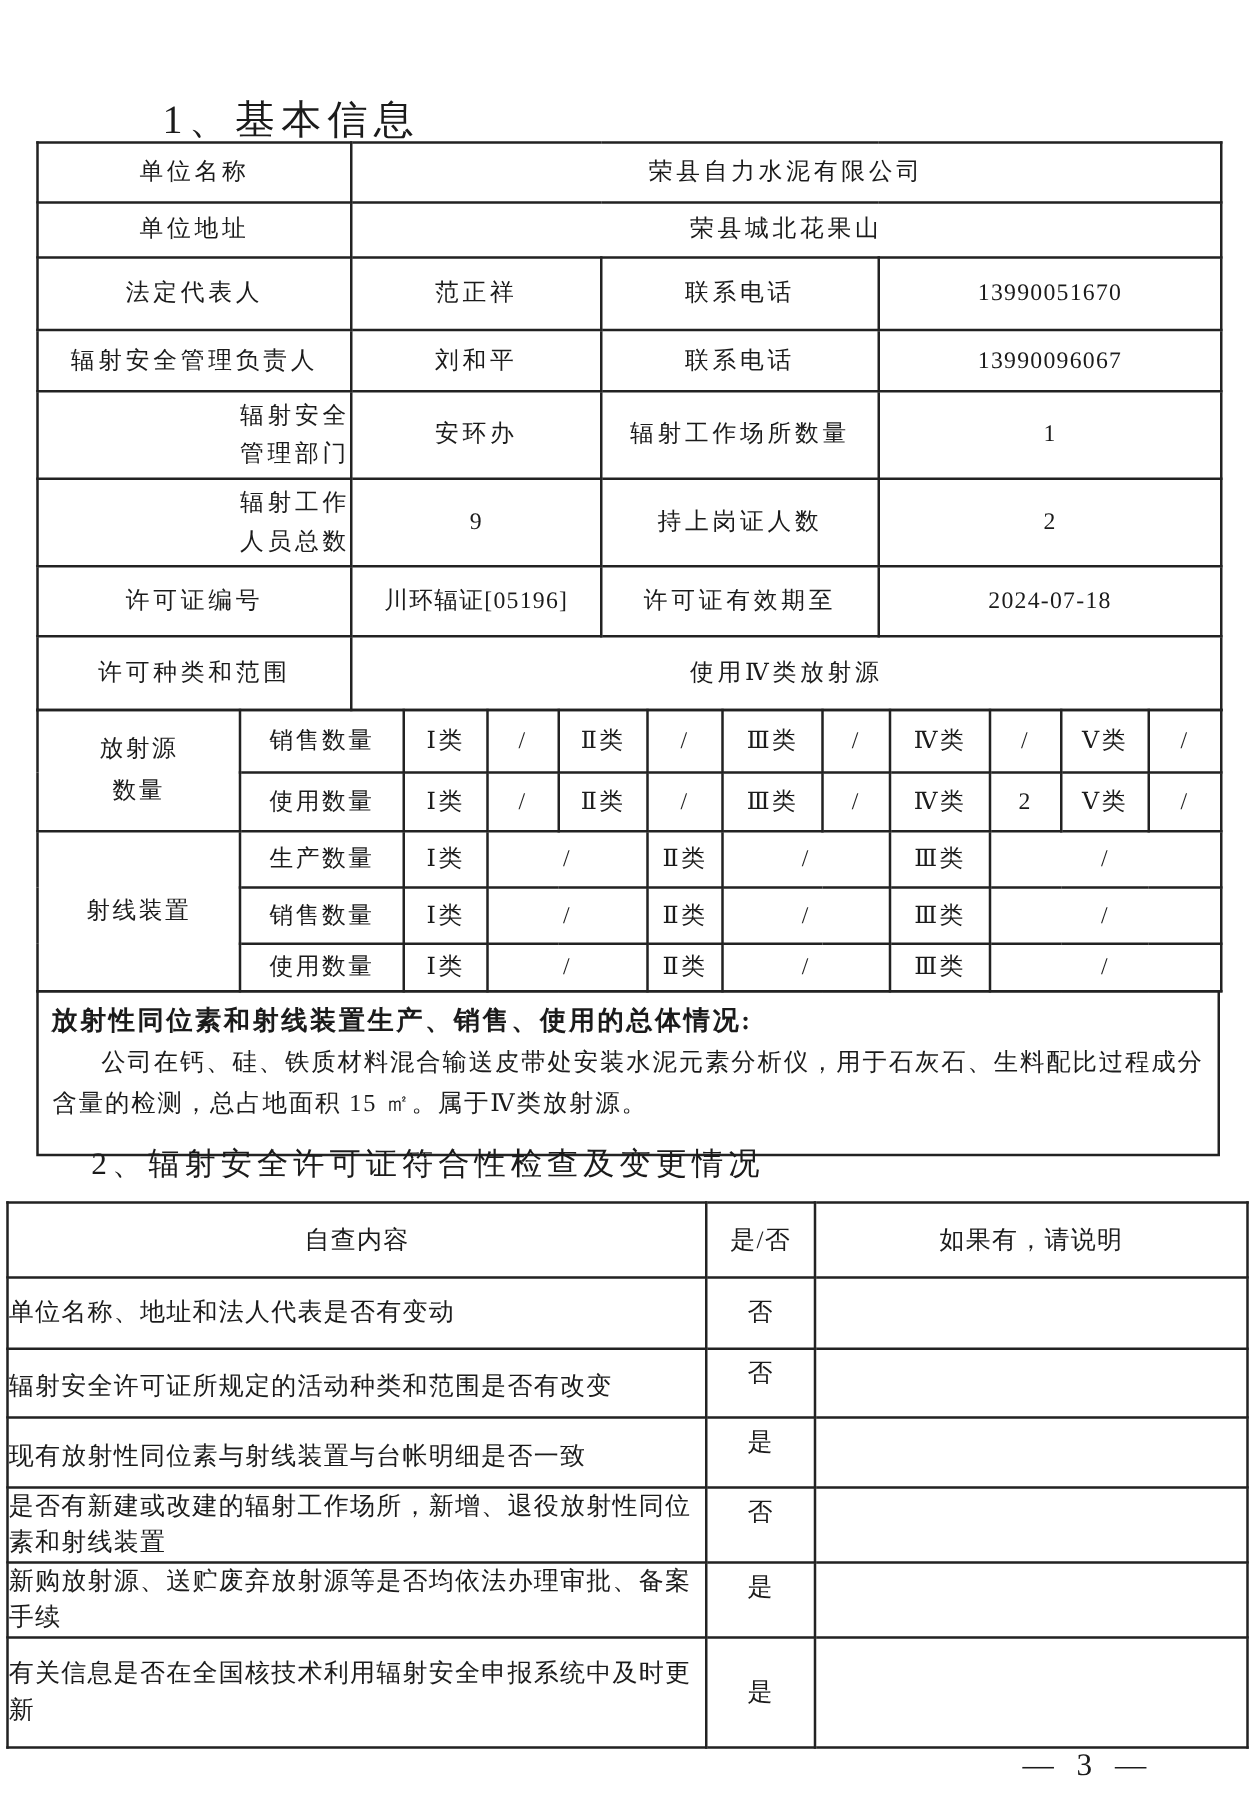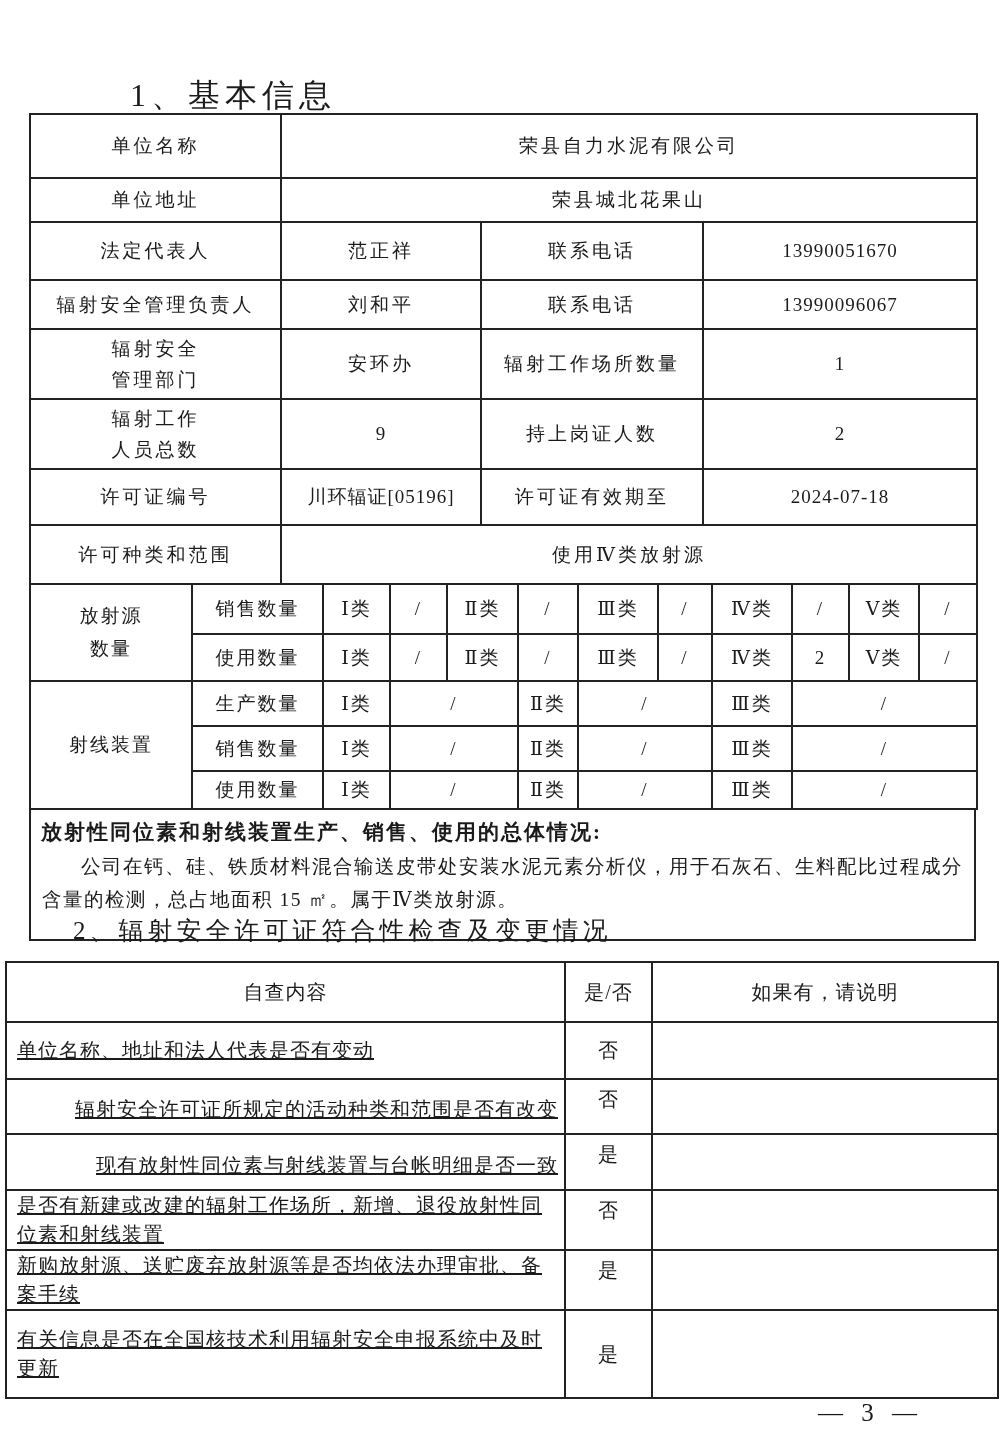--- a/index.html
+++ b/index.html
@@ -17,37 +17,37 @@
 
   
   .t1{position:absolute;left:29px;top:113px;width:947px;}
   table{border-collapse:collapse;table-layout:fixed;}
   .tA,.tB{width:947px;}
   .tB{margin-top:-2px;}
   td{border:2px solid #222;text-align:center;vertical-align:middle;
      font-size:19px;line-height:1.45;padding:0;overflow:hidden;}
   .tA td{letter-spacing:3px;}
   .tA td.num{letter-spacing:1px;}
-  .two-line{line-height:1.65;}
+  .two-line{line-height:1.65;text-align:right;}
   .tB td{letter-spacing:2px;font-size:19px;}
   .grp{letter-spacing:4px;line-height:1.7;}
 
   
   .overall{width:947px;margin-top:-2px;border:2px solid #222;box-sizing:border-box;
            height:133px;padding:5px 10px 0 10px;text-align:left;}
   .overall-heading{font-size:21px;font-weight:700;letter-spacing:2px;line-height:34px;}
   .overall-body{font-size:19.5px;letter-spacing:1.5px;line-height:33px;text-indent:2em;margin:1px;}
 
   
   .t2{position:absolute;left:5px;top:961px;width:992px;}
   .t2 td{font-size:20px;letter-spacing:1px;}
-  .t2 td.q{text-align:left;padding-left:10px;padding-right:6px;text-decoration:underline;}
+  .t2 td.q{text-align:left;padding-right:6px;}
   .t2 tr.hdr td{text-align:center;}
   .t2 td.a{text-align:center;}
-  .t2 tr.q-bottom td.q{vertical-align:bottom;padding-bottom:9px;text-align:right;}
+  .t2 tr.q-bottom td.q{vertical-align:bottom;padding-bottom:9px;}
   .t2 td.a-top{vertical-align:top;padding-top:5px;}
 
   .footer{position:absolute;left:818px;top:1399px;font-size:25px;letter-spacing:1px;
           word-spacing:10px;white-space:nowrap;}
 </style>
 </head>
 <body>
 
 <div class="page">
 
@@ -55,21 +55,21 @@
 
   <div class="t1">
     <table class="tA">
       <colgroup>
           <col style="width:251px">
           <col style="width:200px">
           <col style="width:222px">
           <col style="width:274px">
         </colgroup>
       <tbody>
-          <tr style="height:64px">
+          <tr style="height:48px">
         <td>单位名称</td>
         <td colspan="3">荣县自力水泥有限公司</td>
       </tr>
       <tr style="height:44px">
         <td>单位地址</td>
         <td colspan="3">荣县城北花果山</td>
       </tr>
       <tr style="height:58px">
         <td>法定代表人</td>
         <td>范正祥</td>

